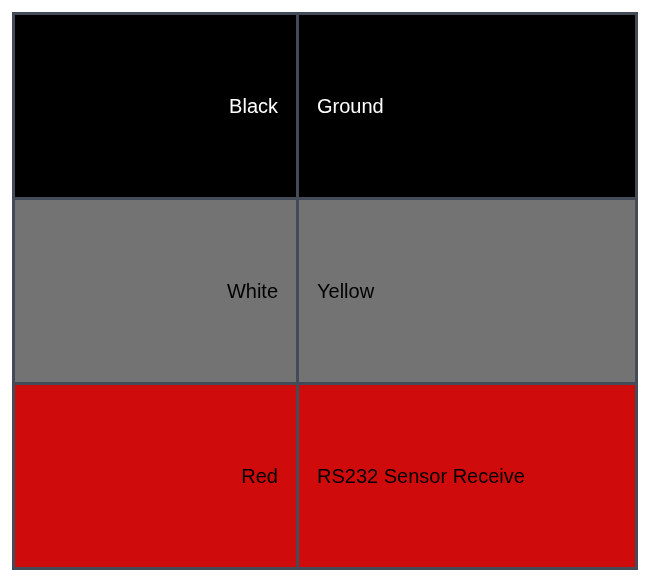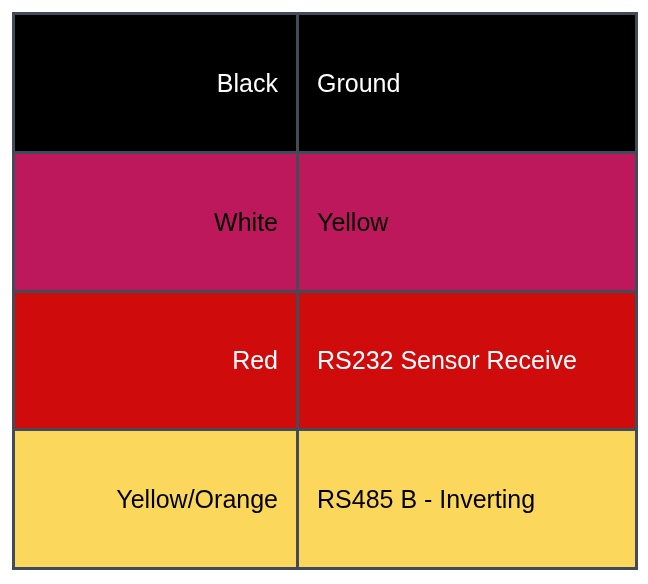--- a/index.html
+++ b/index.html
@@ -27,40 +27,40 @@
     width: 626px;
     height: 558px;
     border-collapse: collapse;
     table-layout: fixed;
     border: 3px solid #424b57;
   }
 
   table#wire-color-table td {
     border: 3px solid #424b57;
     padding: 0 18px;
-    font-size: 25px;
+    font-size: 20px;
     line-height: 1.2;
     vertical-align: middle;
     overflow: hidden;
     white-space: nowrap;
   }
 
   td.col-color {
     width: 245px;
     text-align: right;
   }
 
   td.col-function {
     text-align: left;
   }
 
   
   tr[data-row="black"]  td { background: #000000; color: #ffffff; }
-  tr[data-row="white"]  td { background: #be185d; color: #000000; }
-  tr[data-row="red"]    td { background: #d00b0b; color: #ffffff; }
+  tr[data-row="white"]  td { background: #737373; color: #000000; }
+  tr[data-row="red"]    td { background: #d00b0b; color: #000000; }
   tr[data-row="green"]  td { background: #06bd62; color: #000000; }
   tr[data-row="yellow"] td { background: #fbd85c; color: #000000; }
   tr[data-row="blue"]   td { background: #3fb3f5; color: #000000; }
 </style>
 </head>
 <body>
 
 <div id="wire-color-table-wrap">
   <table id="wire-color-table">
     <tbody>
@@ -74,21 +74,17 @@
         <td class="col-color">White</td>
         <td class="col-function">Yellow</td>
       </tr>
 
       <tr data-row="red">
         <td class="col-color">Red</td>
         <td class="col-function">RS232 Sensor Receive</td>
       </tr>
 
 
-      <tr data-row="yellow">
-        <td class="col-color">Yellow/Orange</td>
-        <td class="col-function">RS485 B - Inverting</td>
-      </tr>
 
 
     </tbody>
   </table>
 </div>
 
 </body></html>

